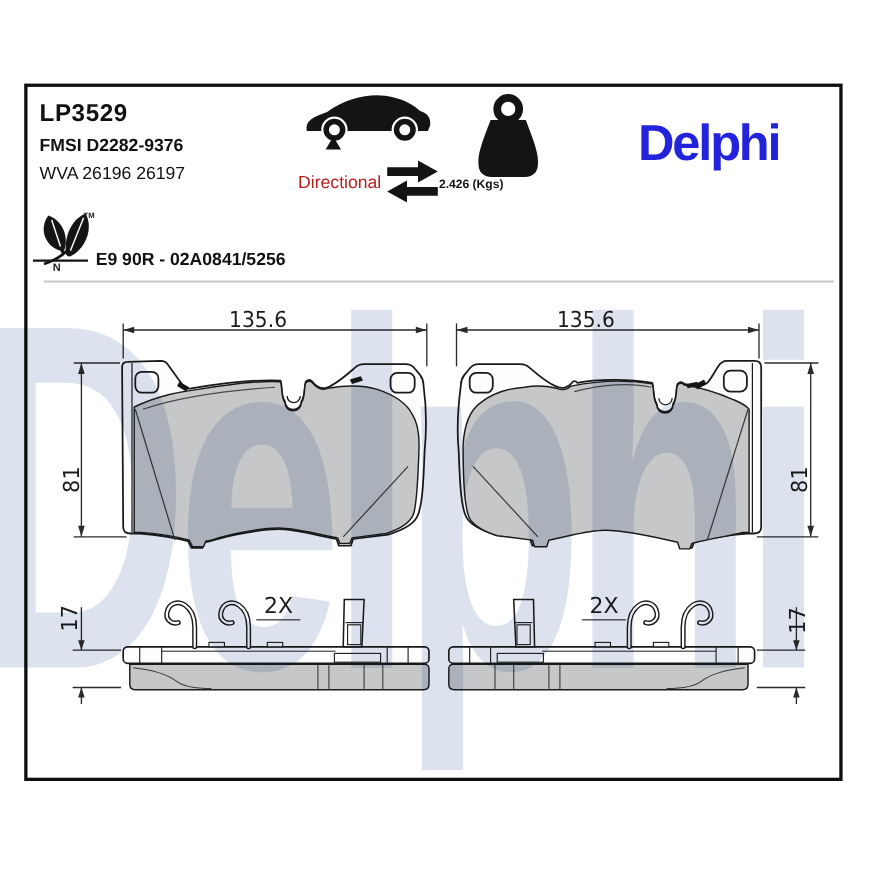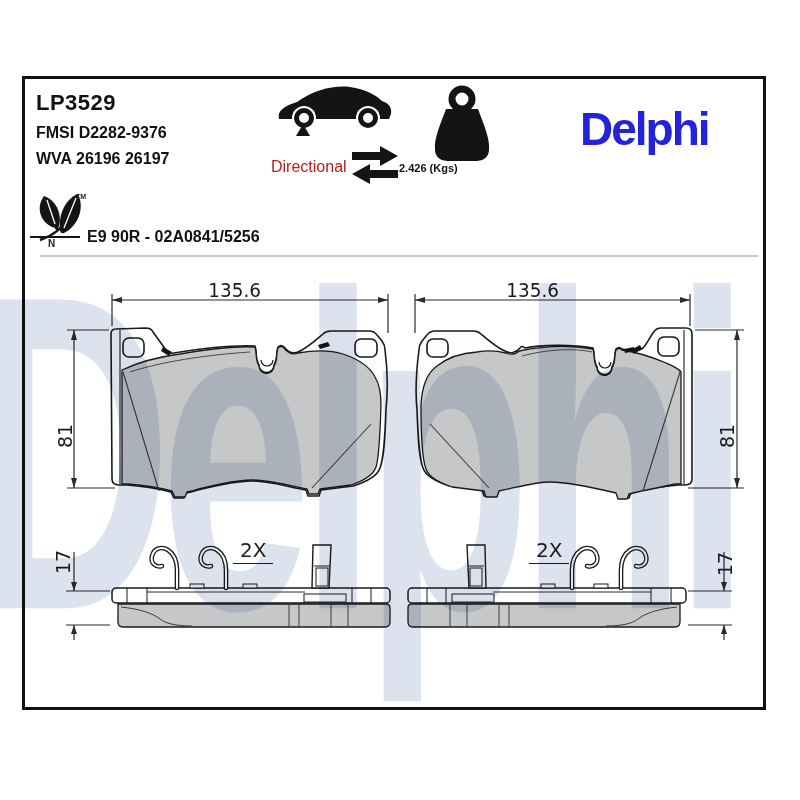--- a/index.html
+++ b/index.html
@@ -5,21 +5,21 @@
   html,body{margin:0;padding:0;background:#ffffff;}
   #page{position:relative;width:800px;height:771px;background:#ffffff;overflow:hidden;
         font-family:"Liberation Sans",sans-serif;color:#111;}
   
   #frame{position:absolute;left:22px;top:76px;width:738px;height:628px;border:3px solid #101010;background:transparent;}
 
   .abs{position:absolute;}
 
   #part-number{left:36px;top:90px;font-size:22px;font-weight:bold;letter-spacing:0.5px;}
   #fmsi{left:36px;top:124px;font-size:16px;font-weight:bold;}
-  #wva{left:36px;top:150px;font-size:16px;font-weight:bold;}
+  #wva{left:36px;top:150px;font-size:16px;font-weight:normal;}
 
   #directional-label{left:271px;top:158px;font-size:16px;color:#b91c1c;}
   #weight-label{left:399px;top:162px;font-size:11px;font-weight:bold;}
 
   #delphi-logo{left:580px;top:102px;font-size:46px;font-weight:bold;color:#2323DC;letter-spacing:-2px;}
 
   #tm-mark{left:76px;top:193px;font-size:7px;font-weight:bold;color:#222;}
   #n-letter{left:48px;top:238px;font-size:10px;font-weight:bold;color:#222;}
   #approval-text{left:87px;top:228px;font-size:16px;font-weight:bold;}
 

